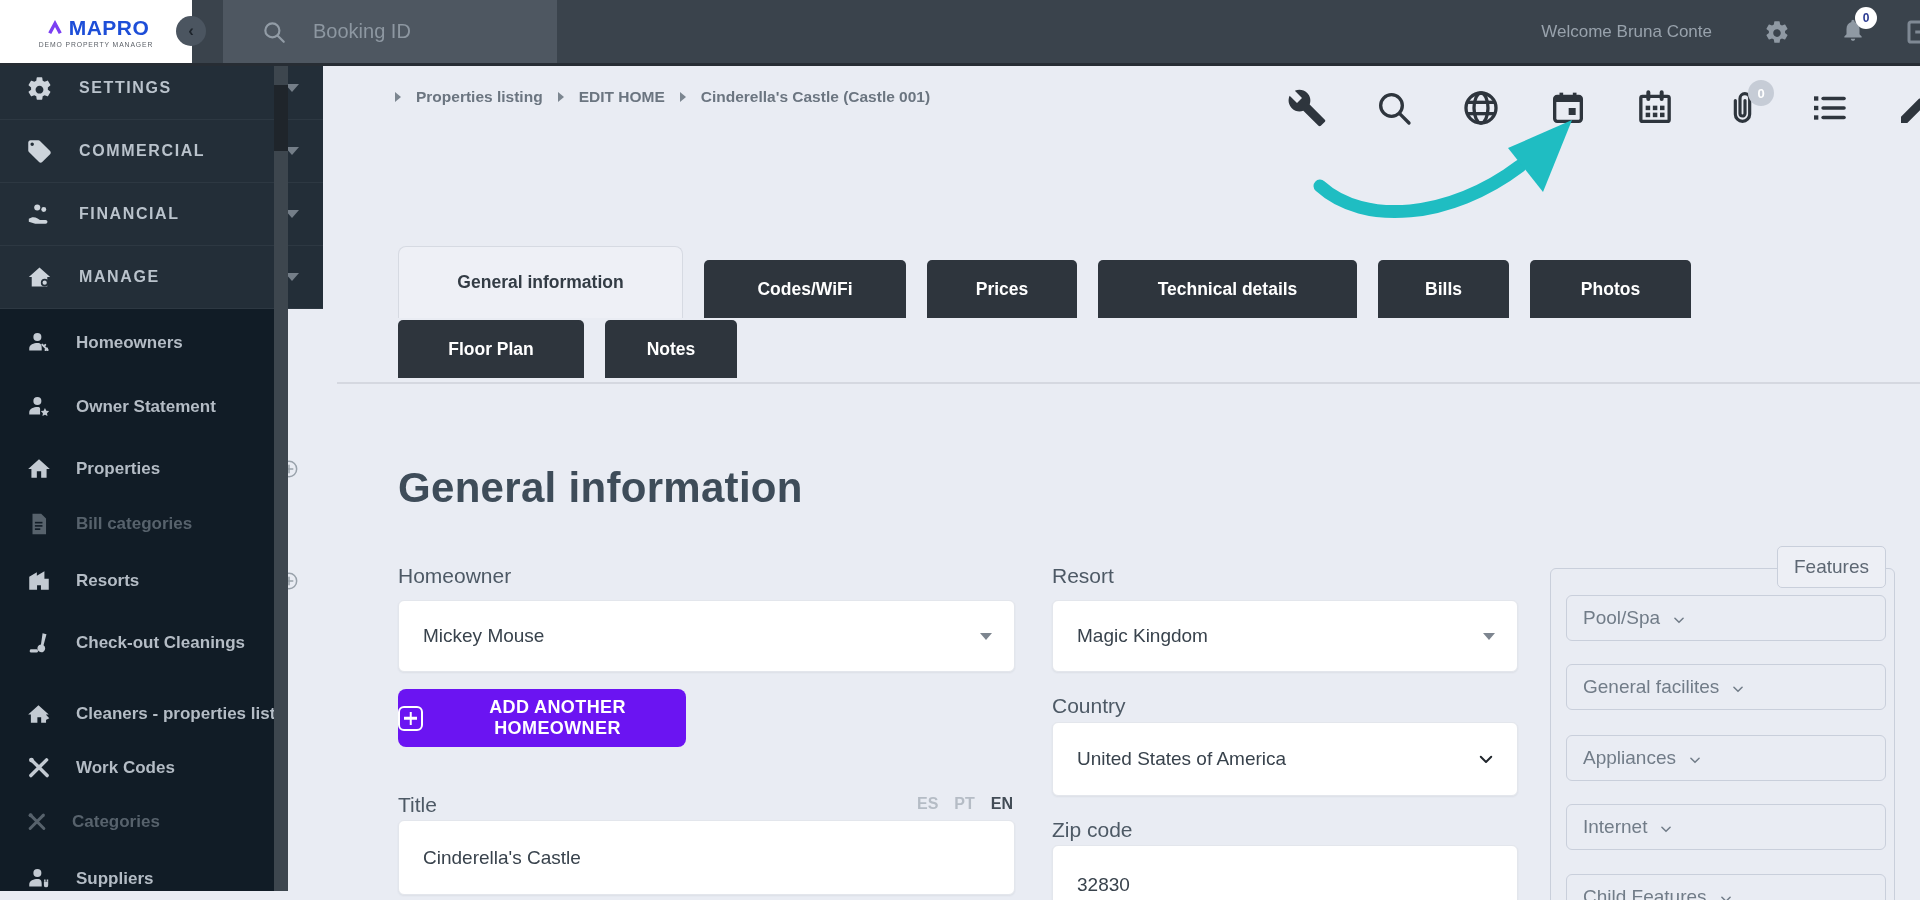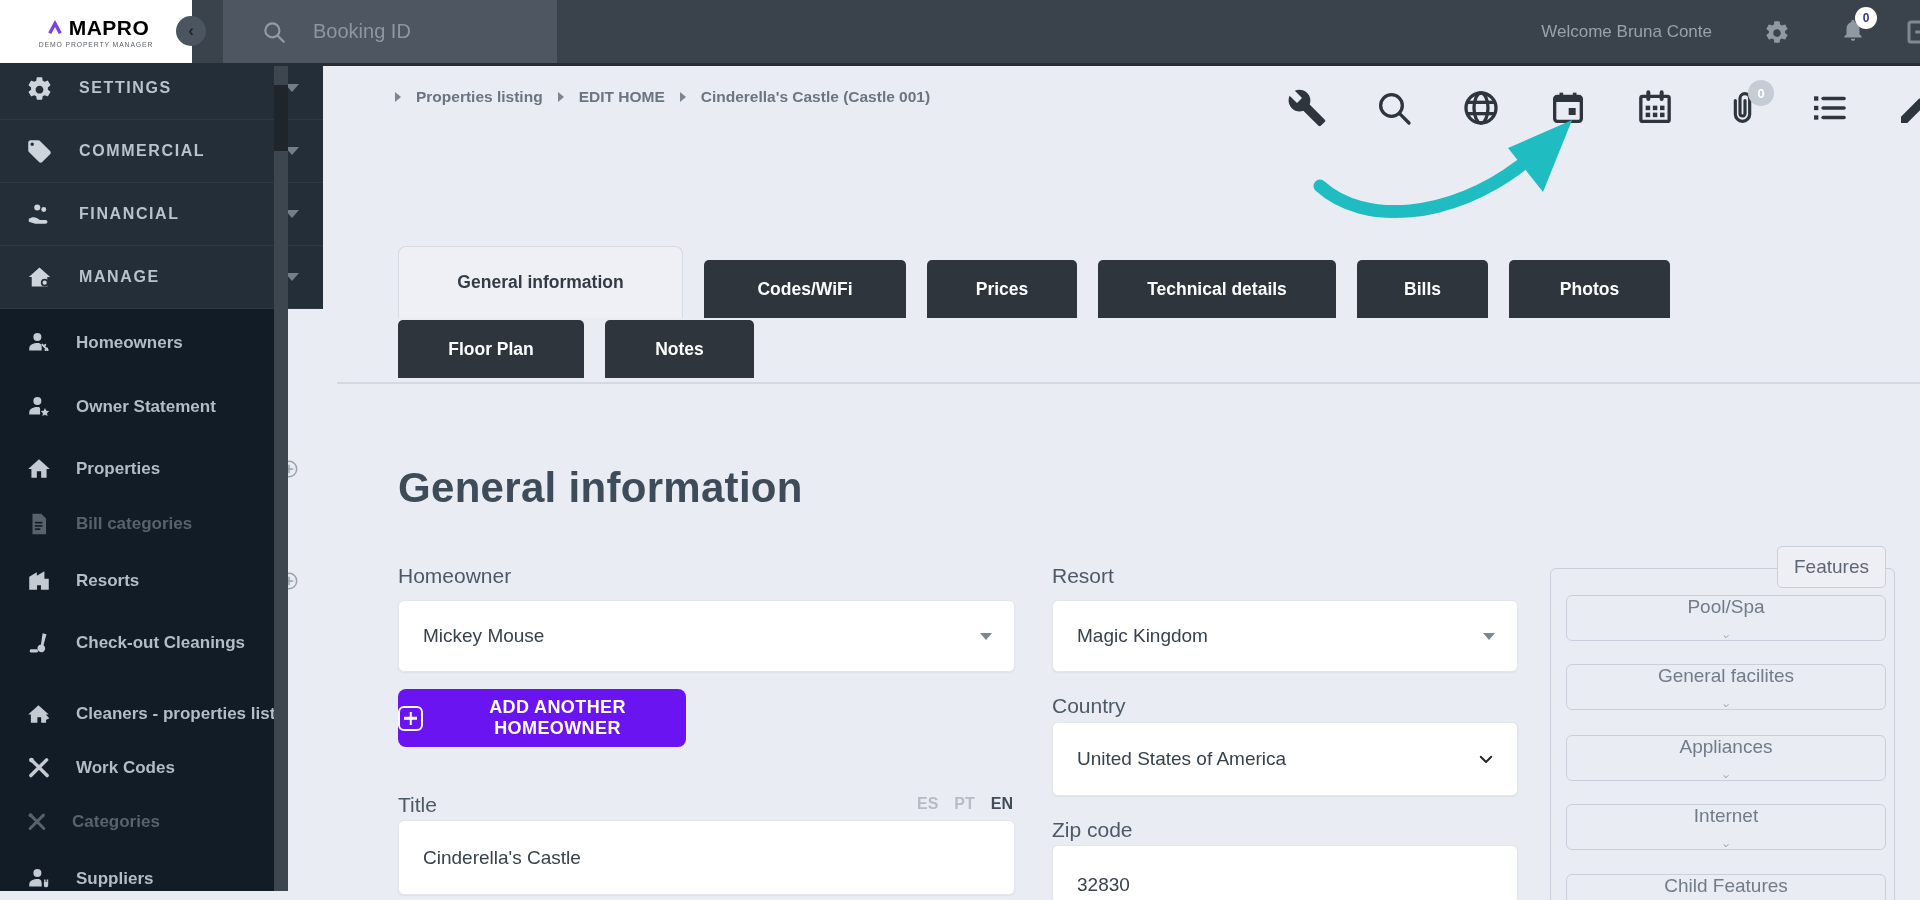--- a/index.html
+++ b/index.html
@@ -7,21 +7,21 @@
     font-family:"Liberation Sans", sans-serif; }
   .app { position:absolute; inset:0; width:1920px; height:900px; overflow:hidden; }
 
   
   .topbar { position:absolute; left:0; top:0; width:1920px; height:66px;
     background:#3a434c; border-bottom:3px solid #272d34; z-index:30; }
   .logo-box { position:absolute; left:0; top:0; width:192px; height:63px; background:#ffffff;
     display:flex; flex-direction:column; align-items:center; justify-content:center; }
   .logo-row { display:flex; align-items:center; gap:2px; }
   .logo-caret { width:24px; height:18px; color:#7b3ff2; }
-  .logo-brand { font-size:21px; font-weight:800; color:#000000; letter-spacing:.5px; }
+  .logo-brand { font-size:21px; font-weight:800; color:#1d4ed8; letter-spacing:.5px; }
   .logo-sub { font-size:6.8px; color:#5a5f66; letter-spacing:.9px; margin-top:1px; }
   .collapse-btn { position:absolute; left:176px; top:16px; width:30px; height:30px; border-radius:50%;
     background:#4b5560; border:none; color:#1d242b; font-size:17px; font-weight:700; cursor:pointer;
     display:flex; align-items:center; justify-content:center; line-height:1; padding-bottom:2px;}
   .search-box { position:absolute; left:223px; top:0; width:334px; height:63px; background:#4e5761;
     display:flex; align-items:center; padding-left:38px; gap:26px; }
   .search-box .sicon { width:26px; height:26px; color:#929ca6; }
   .search-box input { background:transparent; border:none; outline:none; font-size:20px;
     color:#c7ccd2; width:220px; font-family:inherit; }
   .search-box input::placeholder { color:#8d97a1; }
@@ -116,22 +116,22 @@
   .sel-country { top:166px; width:466px; height:74px; }
   .lab-zip { position:absolute; top:262px; left:0; }
   .inp-zip { top:289px; width:466px; height:80px; }
 
   .features { position:absolute; left:1213px; top:502px; width:345px; height:400px;
     border:1px solid #c9cfdb; border-radius:6px; }
   .features-legend { position:absolute; top:-23px; right:8px; padding:9px 16px;
     background:#edeff5; border:1px solid #c9cfdb; border-radius:5px;
     font-size:19px; color:#5d6773; }
   .feat-box { position:absolute; left:15px; width:320px; height:46px; border:1px solid #c9cfdb;
-    border-radius:6px; display:flex; align-items:center; gap:12px; padding:0 16px;
-    font-size:19px; color:#717c88; cursor:pointer;flex-direction:column; }
+    border-radius:6px; display:flex; align-items:center; gap:12px; padding:12px 16px;
+    font-size:19px; color:#717c88; cursor:pointer; }
   .feat-box svg { width:14px; height:14px; color:#717c88; margin-top:3px; }
 </style>
 </head>
 <body>
 
 <svg width="0" height="0" style="position:absolute">
   <defs>
     <symbol id="i-caret" viewBox="0 0 24 24">
         <polyline points="5,19 12,6 19,19" fill="none" stroke="currentColor" stroke-width="4.5"></polyline>
       </symbol>
@@ -452,35 +452,35 @@
     <div class="tabs1">
       <div class="tab active" style="width:285px">
         <span>General information</span>
       </div>
       <div class="tab" style="width:202px">
         <span>Codes/WiFi</span>
       </div>
       <div class="tab" style="width:150px">
         <span>Prices</span>
       </div>
-      <div class="tab" style="width:238px">
+      <div class="tab" style="width:259px">
         <span>Technical details</span>
       </div>
       <div class="tab" style="width:131px">
         <span>Bills</span>
       </div>
       <div class="tab" style="width:161px">
         <span>Photos</span>
       </div>
     </div>
     <div class="tabs2">
       <div class="tab" style="width:186px">
         <span>Floor Plan</span>
       </div>
-      <div class="tab" style="width:149px">
+      <div class="tab" style="width:132px">
         <span>Notes</span>
       </div>
     </div>
     <div class="tabs-divider"></div>
 
     <h1 class="page-title">General information</h1>
 
     <div class="col-left">
       <div class="f-label lab-homeowner">Homeowner</div>
       <div class="sel sel-homeowner">

